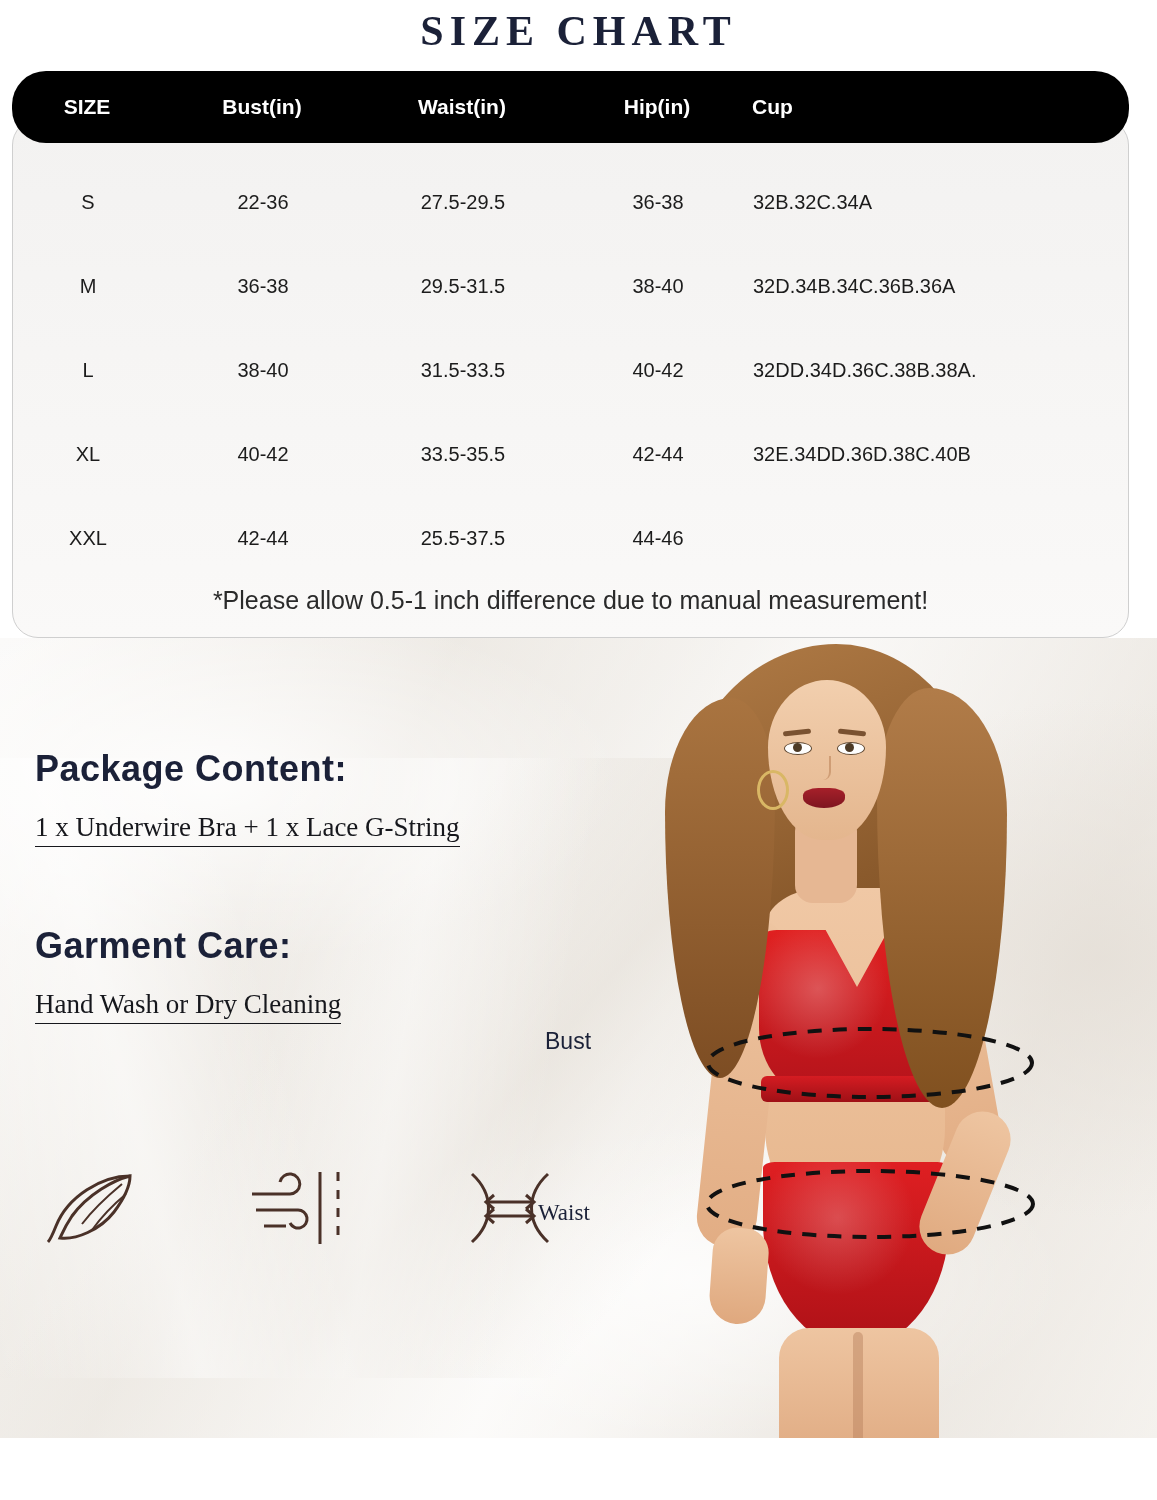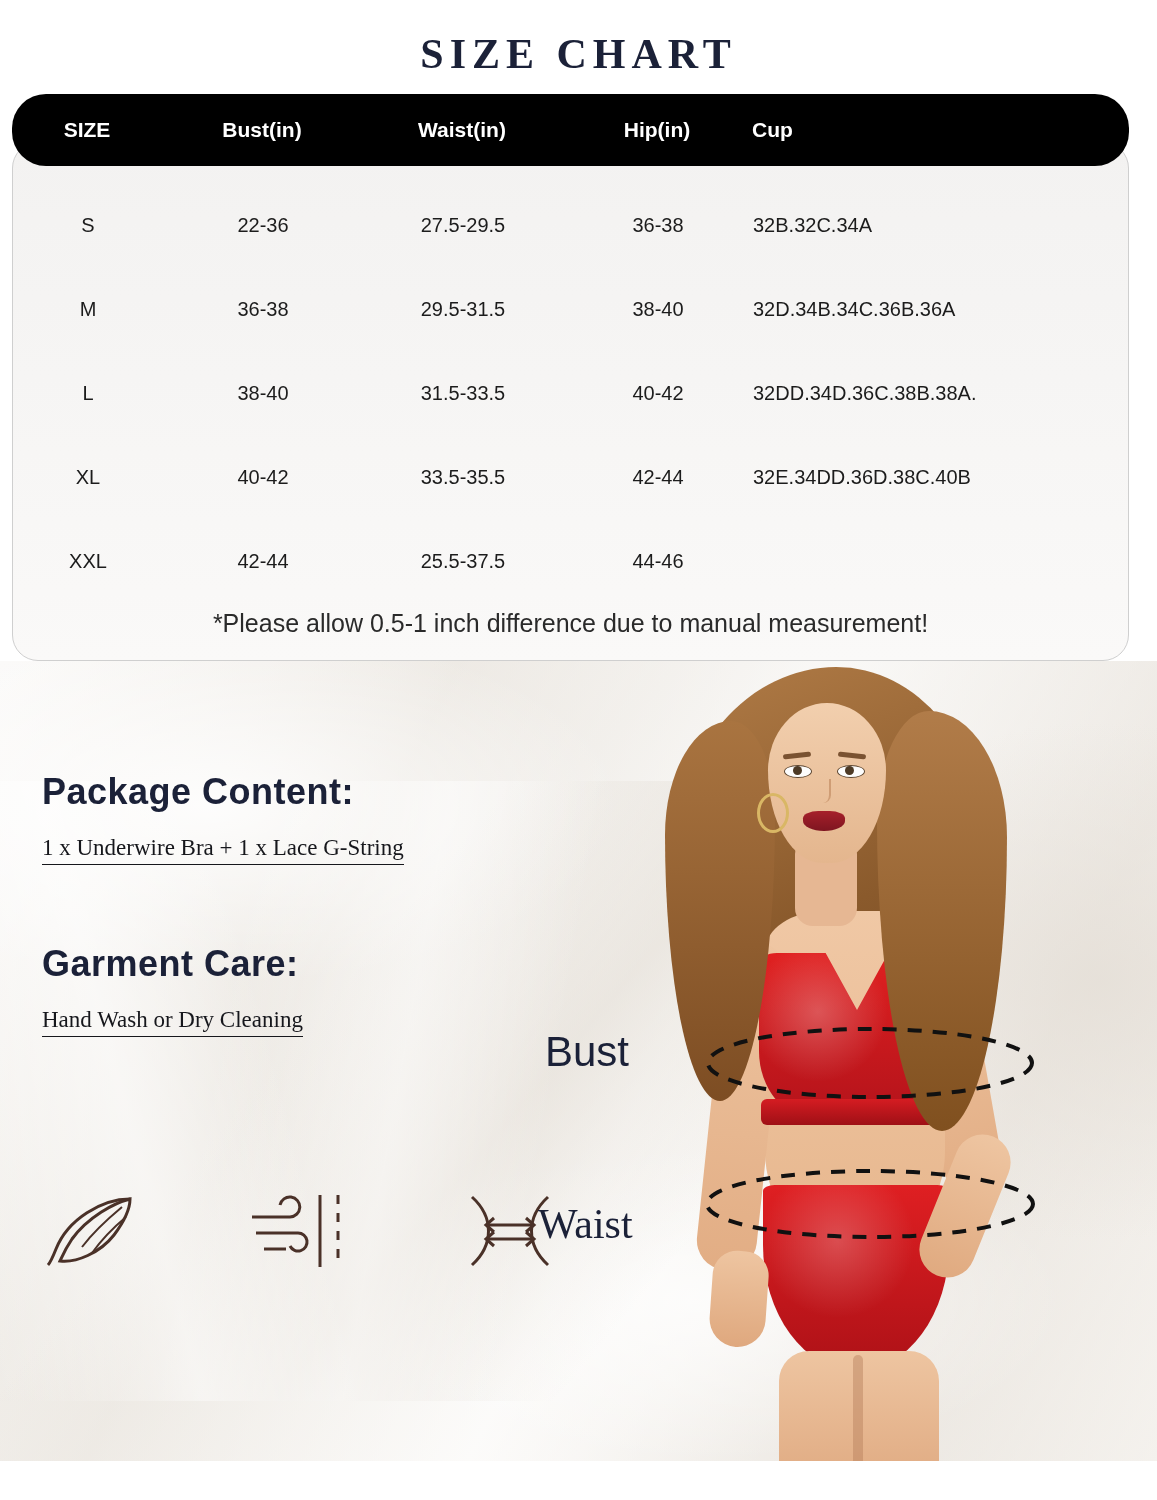--- a/index.html
+++ b/index.html
@@ -16,21 +16,21 @@
   }
 
   
   .page-title {
     text-align: center;
     font-family: "Liberation Serif", serif;
     font-size: 42px;
     letter-spacing: 6px;
     color: #1b2138;
     font-weight: 700;
-    padding-top: 30px;
+    padding-top: 7px;
     padding-bottom: 8px;
   }
 
   
   .chart-wrap {
     margin: 8px 28px 0 12px;
     position: relative;
   }
   .chart-head {
     background: #000000;
@@ -98,37 +98,37 @@
     left: 0; top: 120px; width: 760px; height: 620px;
     background:
       linear-gradient(75deg, rgba(255,255,255,0) 0%, rgba(255,255,255,0.55) 22%, rgba(255,255,255,0) 40%),
       linear-gradient(100deg, rgba(255,255,255,0) 30%, rgba(255,255,255,0.5) 52%, rgba(255,255,255,0) 70%),
       linear-gradient(130deg, rgba(222,215,205,0) 40%, rgba(222,215,205,0.5) 62%, rgba(222,215,205,0) 84%);
     pointer-events: none;
   }
 
   .info {
     position: absolute;
-    left: 42px;
+    left: 35px;
     top: 110px;
     width: 560px;
     z-index: 4;
   }
   .info h2 {
     margin: 0;
     font-size: 36px;
     font-weight: 700;
     color: #1b2138;
     letter-spacing: 0.5px;
   }
   .info .underlined {
     display: inline-block;
     margin-top: 22px;
     font-family: "Liberation Serif", serif;
-    font-size: 23px;
+    font-size: 27px;
     color: #16171c;
     border-bottom: 1px solid #16171c;
     padding-bottom: 3px;
   }
   .gap { height: 78px; }
 
   .care-icons {
     position: absolute;
     left: 42px;
     top: 530px;
@@ -279,21 +279,21 @@
   }
 
   
   .meas {
     position: absolute;
     z-index: 6;
     pointer-events: none;
   }
   .meas-label {
     position: absolute;
-    font-size: 42px;
+    font-size: 23px;
     color: #1b2138;
     z-index: 7;
   }
   .bust-label { left: 545px; top: 1028px; }
   .waist-label { left: 538px; top: 1200px; font-family: Liberation Serif, serif; }
 </style>
 </head>
 <body>
 
 <div class="page-title">SIZE CHART</div>

